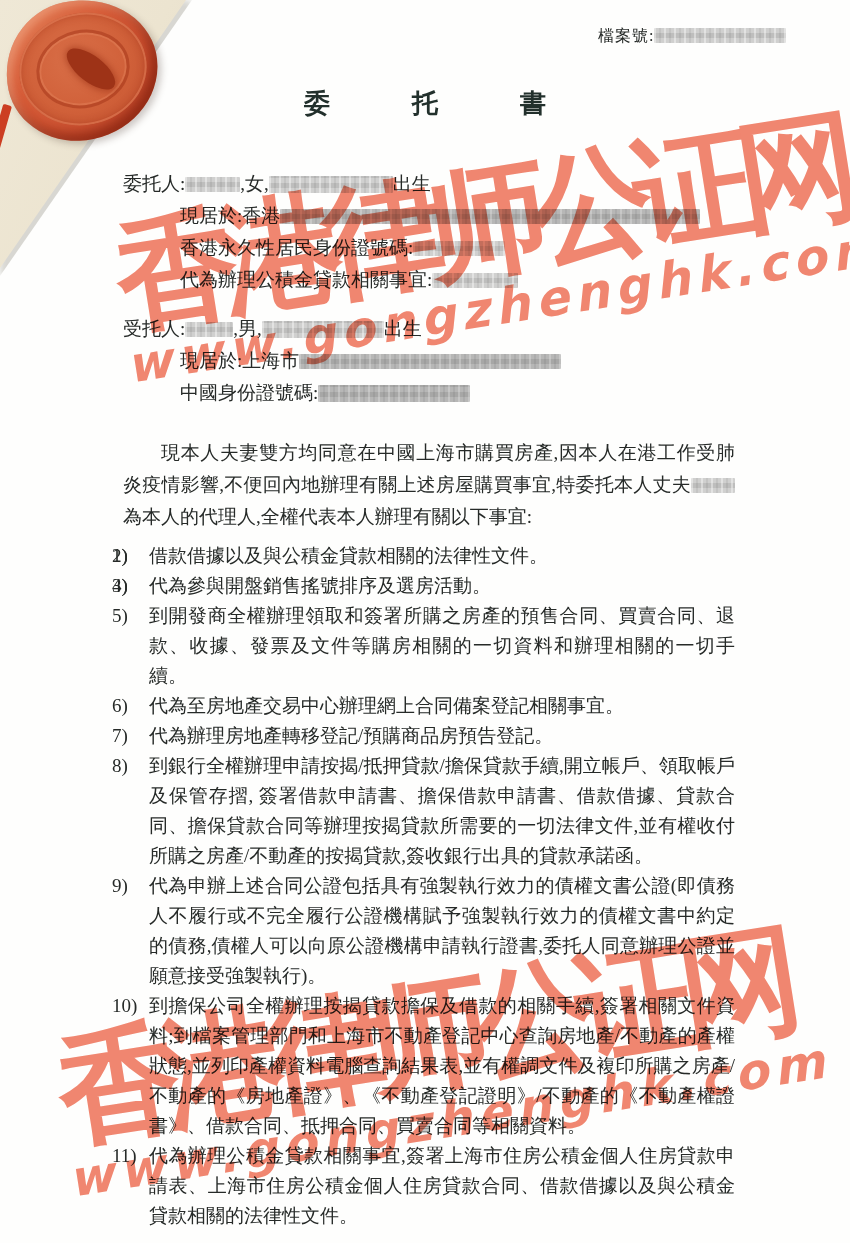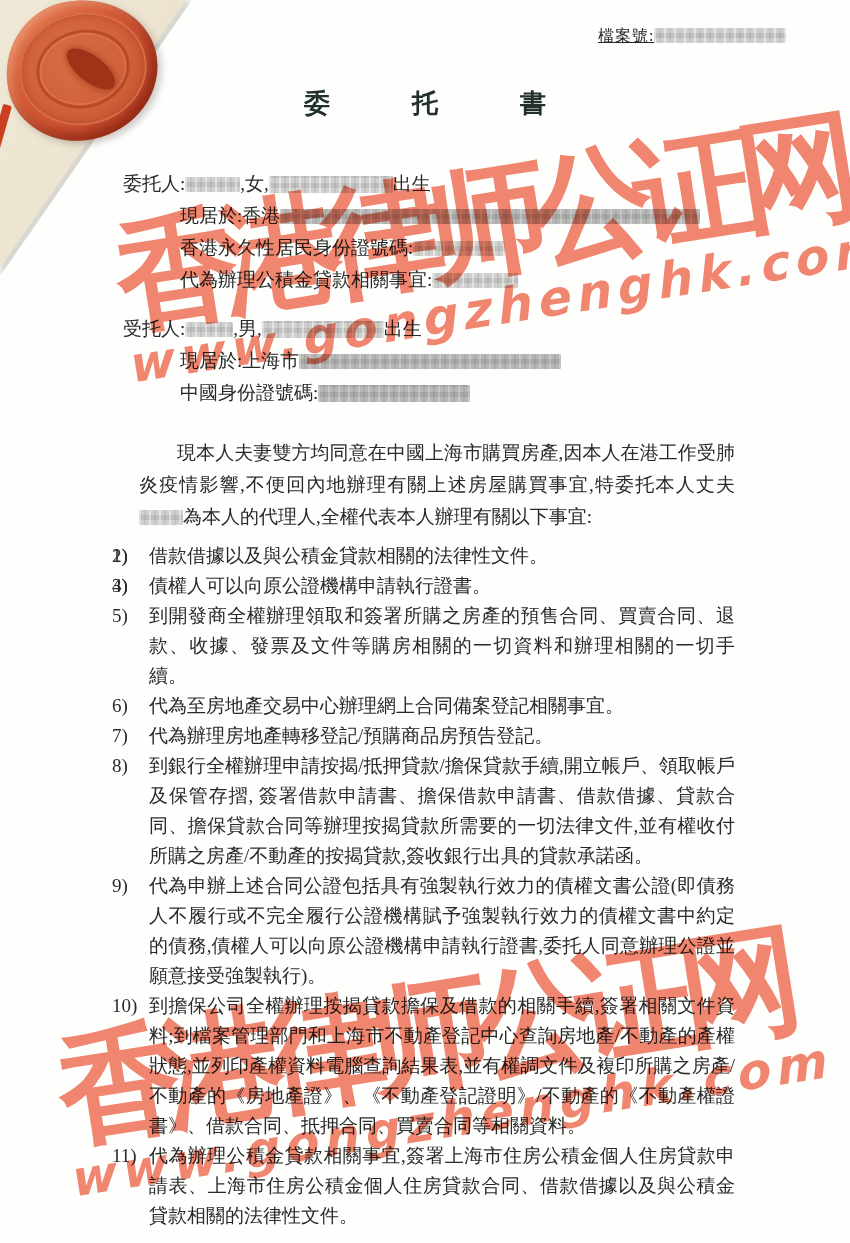--- a/index.html
+++ b/index.html
@@ -47,33 +47,33 @@
     border:3px solid rgba(165,55,25,.55);
     box-shadow:inset 0 0 0 2px rgba(240,150,110,.3);
   }
   .seal-core{
     position:absolute;left:56px;top:56px;width:58px;height:26px;
     background:#9e3317;border-radius:50%;
     transform:rotate(38deg);
     box-shadow:0 0 6px 2px rgba(158,51,23,.6);
   }
   
-  .file-row{position:absolute;left:598px;top:26px;z-index:2;font-size:16px;letter-spacing:1px;white-space:nowrap;text-decoration:underline;}
+  .file-row{position:absolute;left:598px;top:26px;z-index:2;font-size:16px;letter-spacing:1px;white-space:nowrap;}
   
   .title{
     position:absolute;left:0;top:86px;width:100%;z-index:2;
     text-align:center;font-size:26px;font-weight:bold;
     letter-spacing:1.45em;text-indent:1.45em;color:#22302c;
   }
   
   .doc{position:absolute;left:123px;top:168px;width:612px;z-index:2;font-size:19px;line-height:32px;}
   .party p{margin:0;font-family:Liberation Serif, serif;}
   .party .cont{padding-left:57px;}
   .party2{margin-top:17px;}
-  .lead{margin:28px 0 0 16px;text-indent:2em;text-align:justify;}
+  .lead{margin:28px 0 0 0;text-indent:2em;text-align:justify;}
   ol.poa{list-style:none;margin:8px 0 0 -11px;padding:0;line-height:30px;}
   ol.poa li{position:relative;padding-left:37px;margin:0;text-align:justify;}
   ol.poa .num{position:absolute;left:0;top:0;}
   
   .blur{
     display:inline-block;height:15px;vertical-align:-2px;border-radius:1px;
     background-image:
       repeating-linear-gradient(90deg,rgba(255,255,255,.4) 0 2px,rgba(0,0,0,0) 2px 5px,rgba(0,0,0,.06) 5px 7px,rgba(0,0,0,0) 7px 10px),
       repeating-linear-gradient(0deg,#d0d0cf 0 5px,#bebebd 5px 10px),
       repeating-linear-gradient(90deg,#d7d7d6 0 5px,#c3c3c2 5px 10px,#cdcdcc 10px 15px);
@@ -142,21 +142,21 @@
   </div>
 
   <p class="lead">
     <span>現本人夫妻雙方均同意在中國上海市購買房產,因本人在港工作受肺炎疫情影響,不便回內地辦理有關上述房屋購買事宜,特委托本人丈夫</span><span class="blur" style="width:44px"></span><span>為本人的代理人,全權代表本人辦理有關以下事宜:</span>
   </p>
 
   <ol class="poa">
       <li><span class="num">1)</span></li>
       <li><span class="num">2)</span><span class="itext">借款借據以及與公積金貸款相關的法律性文件。</span></li>
       <li><span class="num">3)</span></li>
-      <li><span class="num">4)</span><span class="itext">債權人可以向原公證機構申請執行證書。</span></li>
+      <li><span class="num">4)</span><span class="itext">代為參與開盤銷售搖號排序及選房活動。</span></li>
       <li><span class="num">5)</span><span class="itext">到開發商全權辦理領取和簽署所購之房產的預售合同、買賣合同、退款、收據、發票及文件等購房相關的一切資料和辦理相關的一切手續。</span></li>
       <li><span class="num">6)</span><span class="itext">代為至房地產交易中心辦理網上合同備案登記相關事宜。</span></li>
       <li><span class="num">7)</span><span class="itext">代為辦理房地產轉移登記/預購商品房預告登記。</span></li>
       <li><span class="num">8)</span><span class="itext">到銀行全權辦理申請按揭/抵押貸款/擔保貸款手續,開立帳戶、領取帳戶及保管存摺, 簽署借款申請書、擔保借款申請書、借款借據、貸款合同、擔保貸款合同等辦理按揭貸款所需要的一切法律文件,並有權收付所購之房產/不動產的按揭貸款,簽收銀行出具的貸款承諾函。</span></li>
       <li><span class="num">9)</span><span class="itext">代為申辦上述合同公證包括具有強製執行效力的債權文書公證(即債務人不履行或不完全履行公證機構賦予強製執行效力的債權文書中約定的債務,債權人可以向原公證機構申請執行證書,委托人同意辦理公證並願意接受強製執行)。</span></li>
       <li><span class="num">10)</span><span class="itext">到擔保公司全權辦理按揭貸款擔保及借款的相關手續,簽署相關文件資料;到檔案管理部門和上海市不動產登記中心查詢房地產/不動產的產權狀態,並列印產權資料電腦查詢結果表,並有權調文件及複印所購之房產/不動產的《房地產證》、《不動產登記證明》/不動產的《不動產權證書》、借款合同、抵押合同、買賣合同等相關資料。</span></li>
       <li><span class="num">11)</span><span class="itext">代為辦理公積金貸款相關事宜,簽署上海市住房公積金個人住房貸款申請表、上海市住房公積金個人住房貸款合同、借款借據以及與公積金貸款相關的法律性文件。</span></li>
     </ol>
 </div>
 

